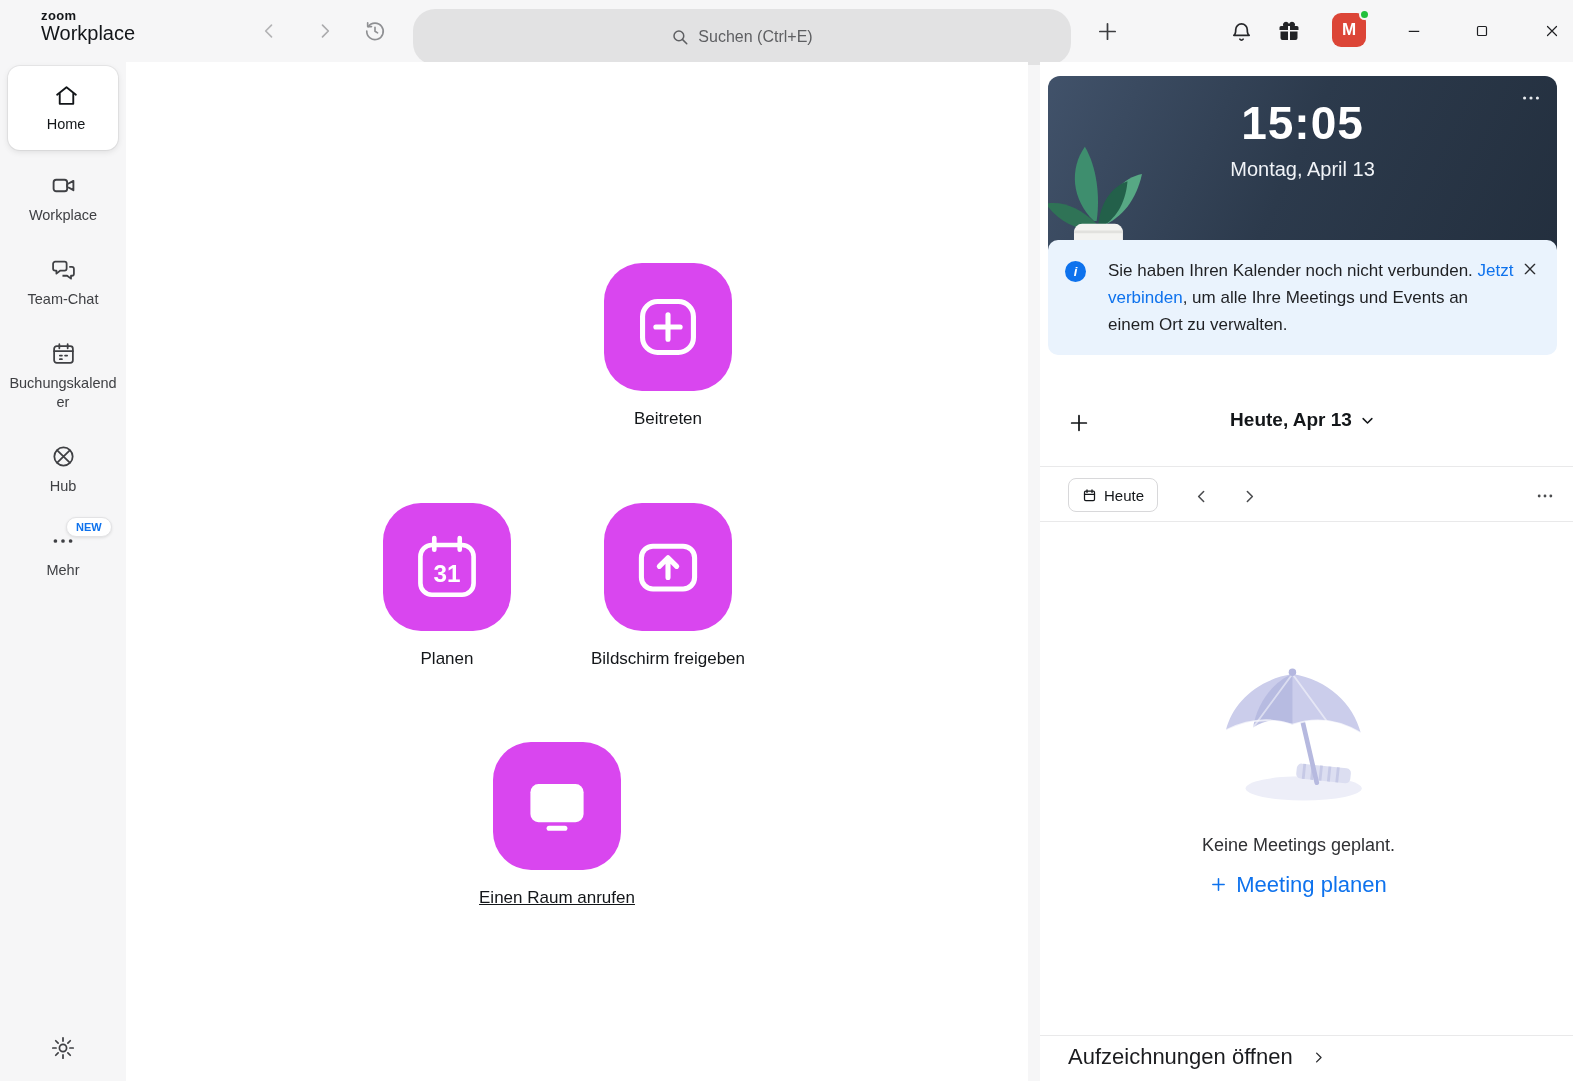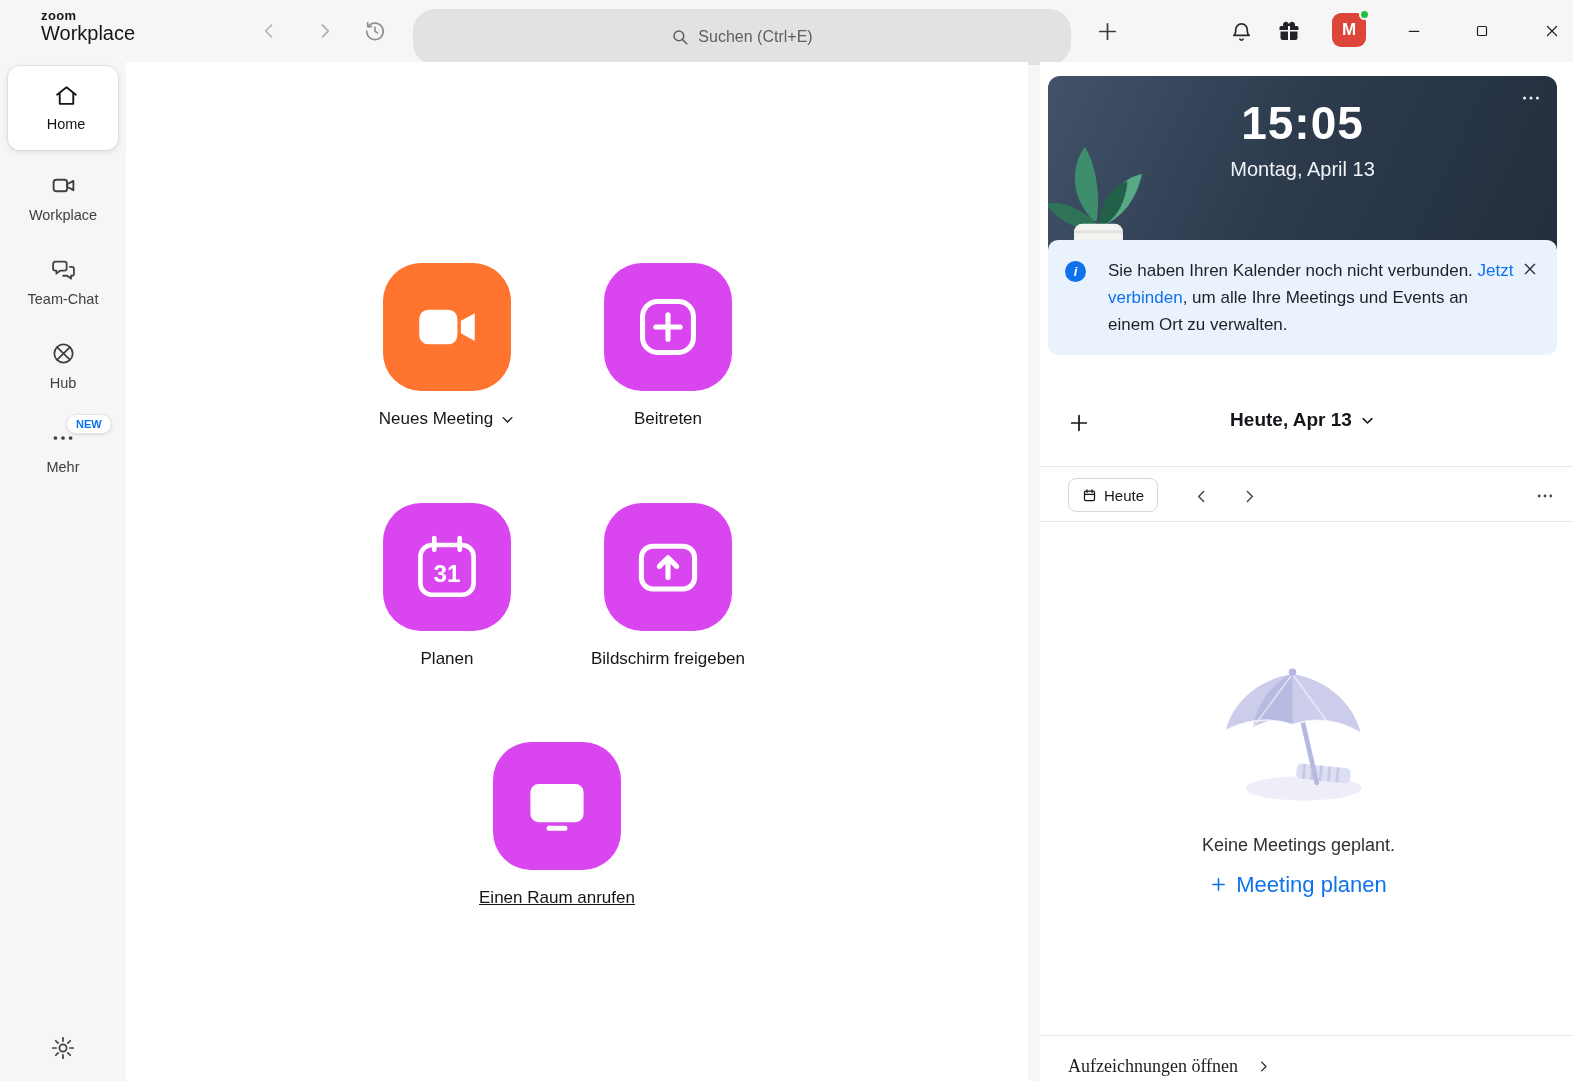--- a/index.html
+++ b/index.html
@@ -130,21 +130,21 @@
   .tc-prev { left:140px; } .tc-next { left:188px; }
   .tool-more { position:absolute; right:-2px; top:13px; width:28px; height:26px; display:flex; align-items:center; justify-content:center; color:#4a4b4e; cursor:pointer; }
   .tool-more svg { width:20px; height:20px; }
 
   .empty { position:absolute; left:0; right:16px; top:459px; height:514px; display:flex; flex-direction:column; align-items:center; justify-content:center; }
   .empty-title { margin-top:26px; font-size:18px; color:#303134; }
   .empty-link { margin-top:16px; display:flex; align-items:center; gap:9px; font-size:22px; color:#0e72ed; cursor:pointer; }
   .empty-link svg { width:17px; height:17px; }
 
   .recordings { position:absolute; left:0; right:0; top:973px; bottom:0; border-top:1px solid #e9e9ea; }
-  .rec-inner { margin:20px 0 0 28px; display:flex; align-items:center; gap:18px; font-size:18px; font-weight:500; color:#1b1c1f; cursor:pointer;font-family:Liberation Serif, serif; }
+  .rec-inner { margin:8px 0 0 28px; display:flex; align-items:center; gap:18px; font-size:22px; font-weight:500; color:#1b1c1f; cursor:pointer; }
   .rec-inner svg { width:15px; height:15px; color:#2b2c2f; }
 </style>
 </head>
 <body>
 
 <div class="titlebar">
   <div class="logo">
     <div class="z">zoom</div>
     <div class="w">Workplace</div>
   </div>
@@ -232,20 +232,28 @@
   </div>
 
   <div class="side-item">
     <svg viewBox="0 0 24 24" fill="none" stroke="currentColor" stroke-width="1.7" stroke-linejoin="round">
         <path d="M4 4.5h9a2 2 0 0 1 2 2v4.5a2 2 0 0 1-2 2H9l-3.8 3v-3H4a2 2 0 0 1-2-2V6.5a2 2 0 0 1 2-2z"></path>
         <path d="M17.5 9.5H20a2 2 0 0 1 2 2V16a2 2 0 0 1-2 2h-.8v2.8L15.5 18H11"></path>
       </svg>
     <span class="side-lbl">Team-Chat</span>
   </div>
 
+  <div class="side-item">
+    <svg viewBox="0 0 24 24" fill="none" stroke="currentColor" stroke-width="1.7" stroke-linecap="round">
+        <rect x="3" y="5" width="18" height="16" rx="2.5"></rect>
+        <path d="M8 3v4M16 3v4M3 9.8h18"></path>
+        <path d="M8.5 14h2M13.5 14h2M8.5 17.5h2"></path>
+      </svg>
+    <span class="side-lbl">Buchungskalender</span>
+  </div>
 
   <div class="side-item">
     <svg viewBox="0 0 24 24" fill="none" stroke="currentColor" stroke-width="1.7" stroke-linecap="round">
         <circle cx="12" cy="12" r="8.8"></circle>
         <path d="M6 6.2l12 11.6M18 6.2L6 17.8"></path>
       </svg>
     <span class="side-lbl">Hub</span>
   </div>
 
   <div class="side-item">
@@ -263,36 +271,20 @@
   <div class="gear">
     <svg viewBox="0 0 24 24" fill="none" stroke="currentColor" stroke-width="1.6" stroke-linecap="round">
         <circle cx="12" cy="12" r="3.3"></circle>
         <path d="M12 2.6v3M12 18.4v3M2.6 12h3M18.4 12h3M5.3 5.3l2.2 2.2M16.5 16.5l2.2 2.2M18.7 5.3l-2.2 2.2M7.5 16.5l-2.2 2.2"></path>
       </svg>
   </div>
 </div>
 
 <div class="main">
 
-  <div class="tile t1">
-    <div class="sq sq-orange">
-      <svg viewBox="0 0 64 64">
-          <rect x="8" y="17" width="33" height="30" rx="8" fill="#fff"></rect>
-          <path d="M44 26.5l12-6.5v24l-12-6.5z" fill="#fff"></path>
-        </svg>
-    </div>
-    <div class="tile-lbl">
-      <span>Neues Meeting</span>
-      <span class="chev">
-        <svg viewBox="0 0 24 24" fill="none" stroke="currentColor" stroke-width="2.2" stroke-linecap="round" stroke-linejoin="round">
-            <path d="M5 9l7 7 7-7"></path>
-          </svg>
-      </span>
-    </div>
-  </div>
 
   <div class="tile t2">
     <div class="sq sq-blue">
       <svg viewBox="0 0 64 64" fill="none" stroke="#fff" stroke-width="4.4" stroke-linecap="round" stroke-linejoin="round">
           <rect x="10" y="10" width="44" height="44" rx="13"></rect>
           <path d="M32 21.5v21M21.5 32h21"></path>
         </svg>
     </div>
     <div class="tile-lbl">
         <span>Beitreten</span>

